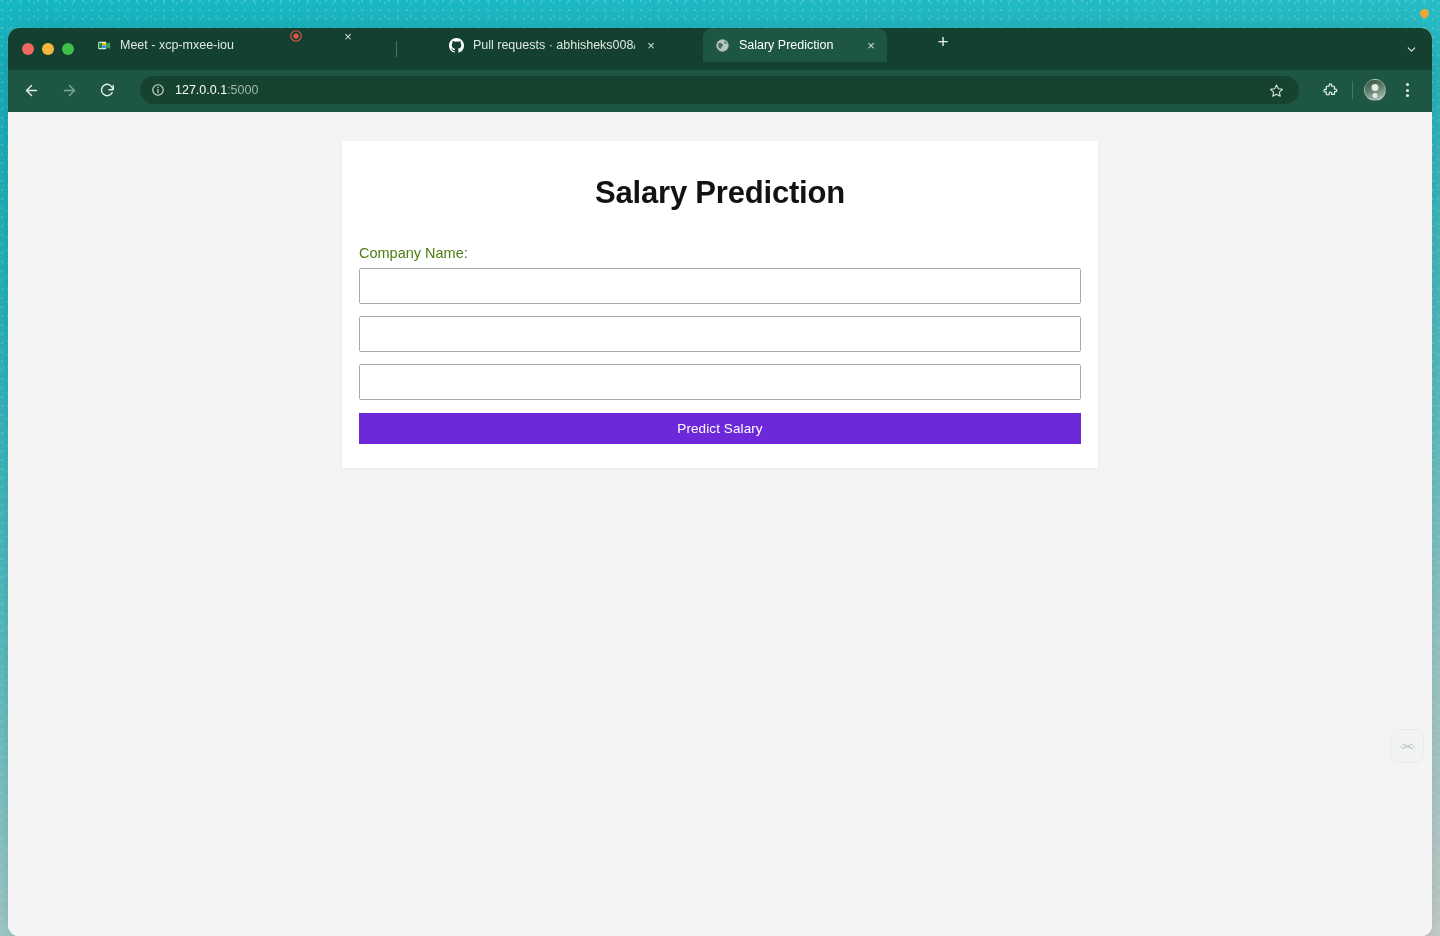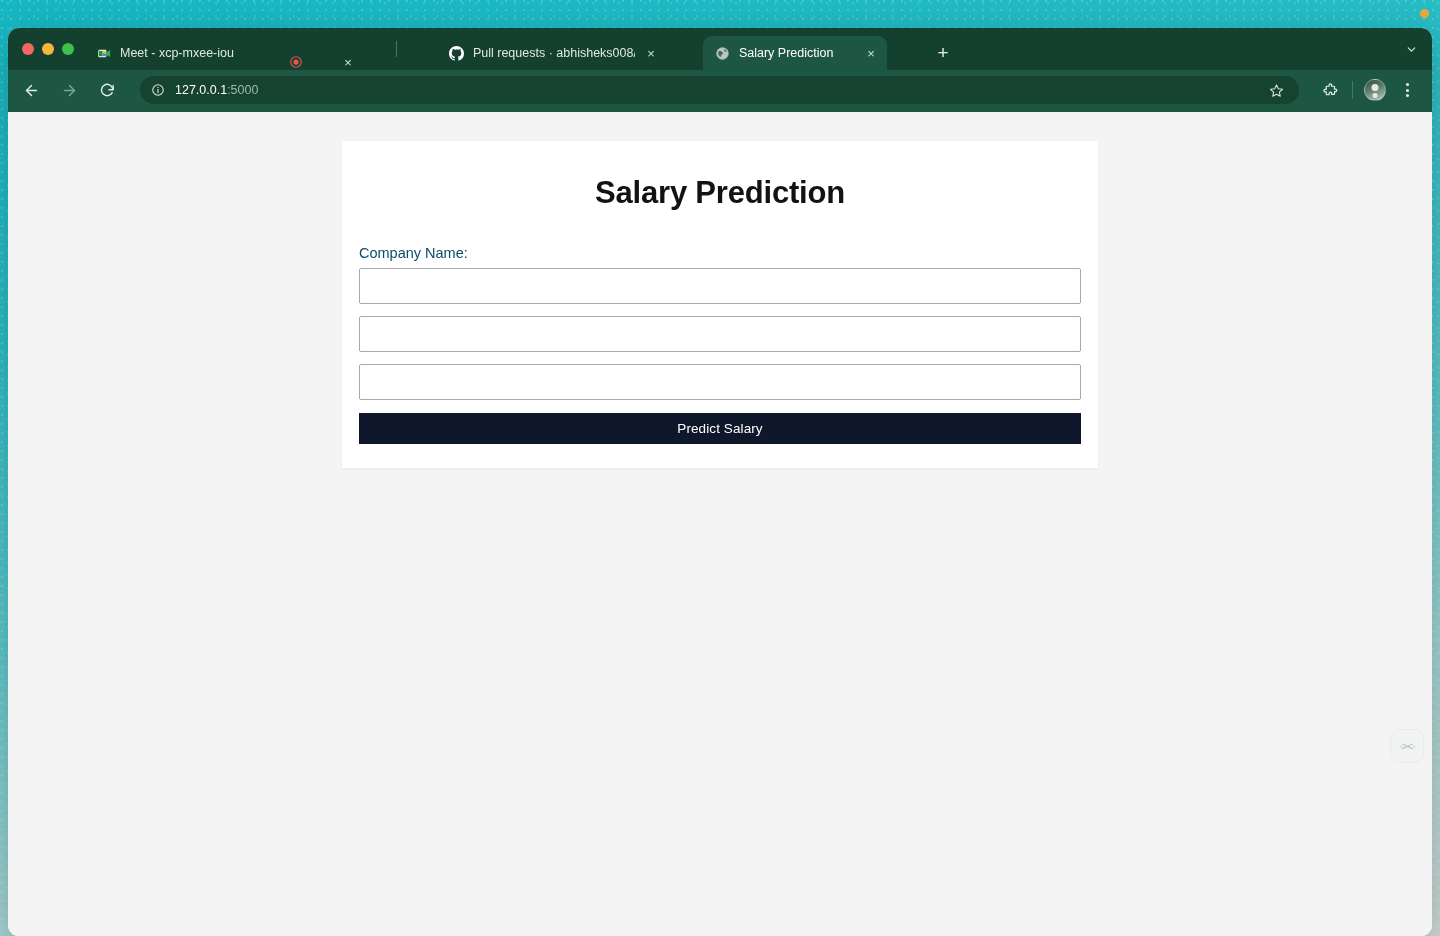--- a/index.html
+++ b/index.html
@@ -60,21 +60,21 @@
     align-items: center;
     gap: 8px;
     height: 42px;
     padding: 0 10px 0 6px;
   }
   .tl { width: 12px; height: 12px; border-radius: 50%; }
   .tl.red    { background: #f2675f; }
   .tl.yellow { background: #f6b73c; }
   .tl.green  { background: #3fc04a; }
 
-  .tabs { display: flex; align-items: flex-end; height: 42px; flex: 1; min-width: 0; gap: 36px; }
+  .tabs { display: flex; align-items: flex-start; height: 42px; flex: 1; min-width: 0; gap: 36px; }
 
   .tab {
     height: 34px;
     display: flex;
     align-items: center;
     gap: 8px;
     padding: 0 8px 0 12px;
     border-radius: 9px 9px 0 0;
     font-size: 12.5px;
     color: #dfe8e3;
@@ -253,21 +253,21 @@
     font-weight: 700;
     color: #121212;
     letter-spacing: -0.2px;
     margin-bottom: 34px;
   }
 
   .field { margin-bottom: 12px; }
   .field-label {
     display: block;
     font-size: 14.5px;
-    color: #0c4a6e;
+    color: #4d7c0f;
     margin-bottom: 7px;
   }
   .field-input {
     display: block;
     width: 100%;
     height: 36px;
     border: 1px solid #a9a9a9;
     border-radius: 2px;
     background: #ffffff;
     padding: 0 8px;
@@ -275,21 +275,21 @@
     font-family: "Liberation Sans", sans-serif;
     color: #111;
     outline: none;
   }
 
   .submit-btn {
     display: block;
     width: 100%;
     height: 31px;
     margin-top: 13px;
-    background: #0f172a;
+    background: #6d28d9;
     border: none;
     color: #ffffff;
     font-size: 13.5px;
     font-family: "Liberation Sans", sans-serif;
     cursor: pointer;
     letter-spacing: .1px;
   }
 
   
   .floating-widget {

